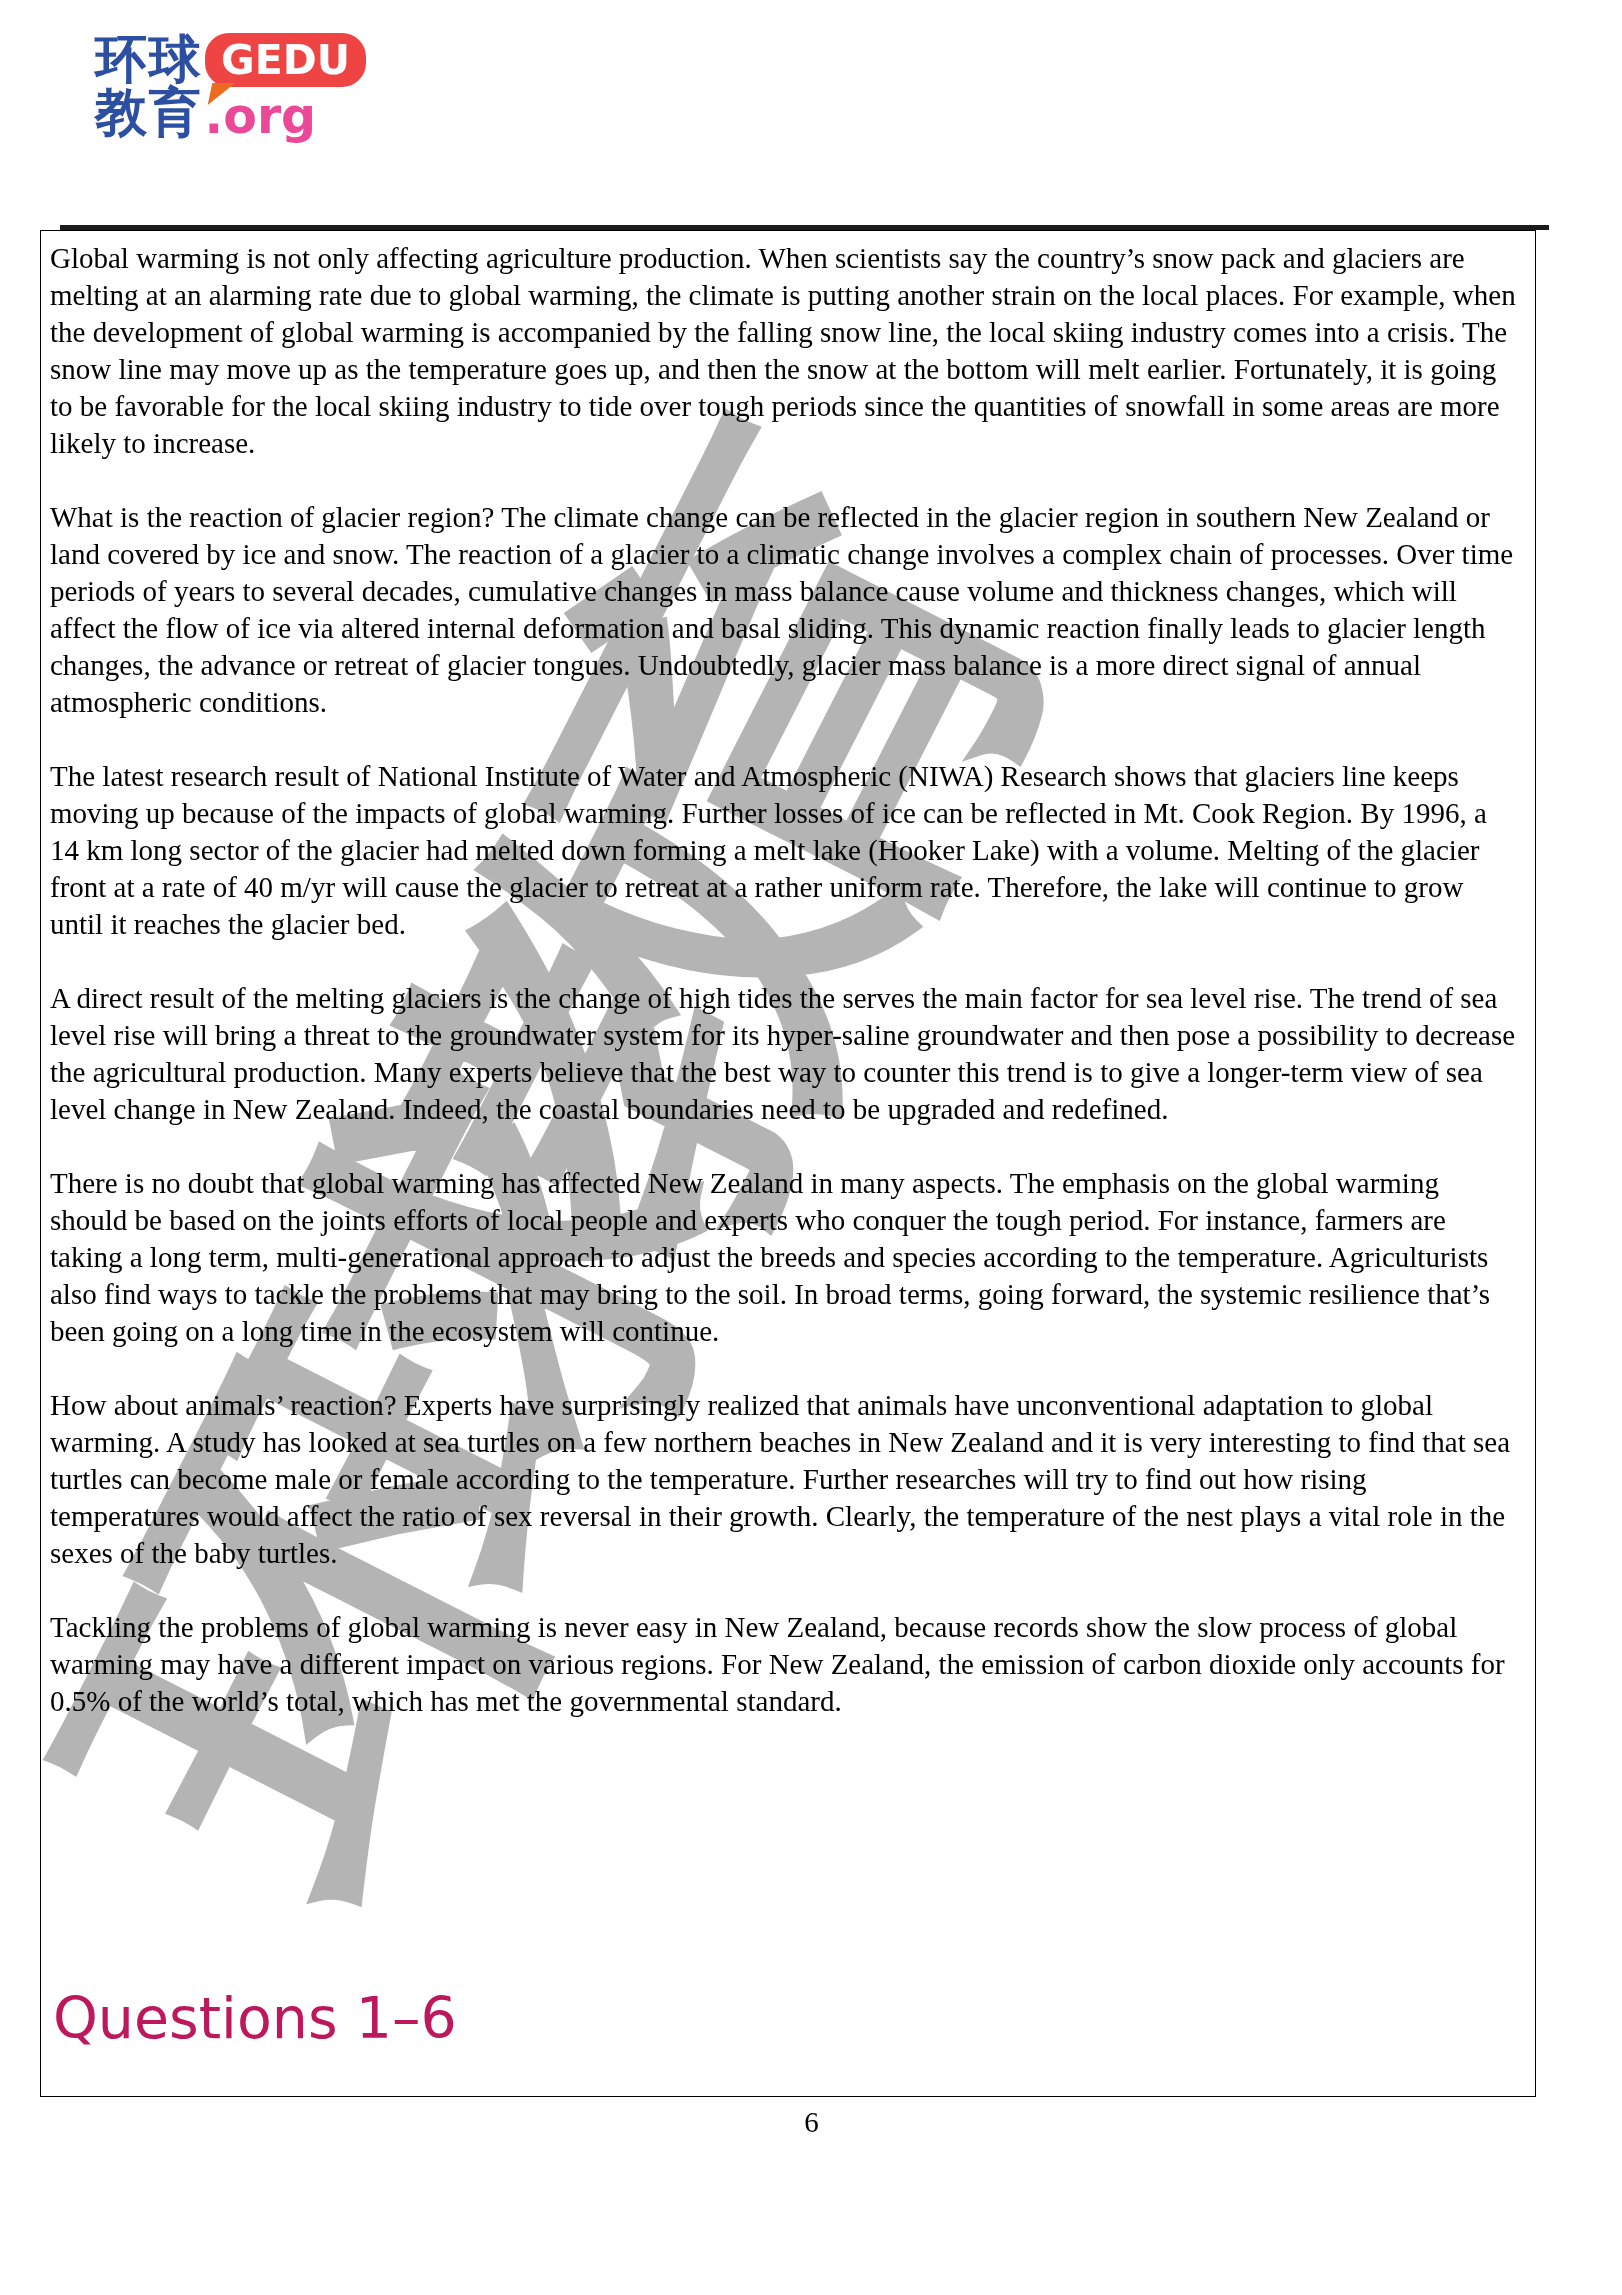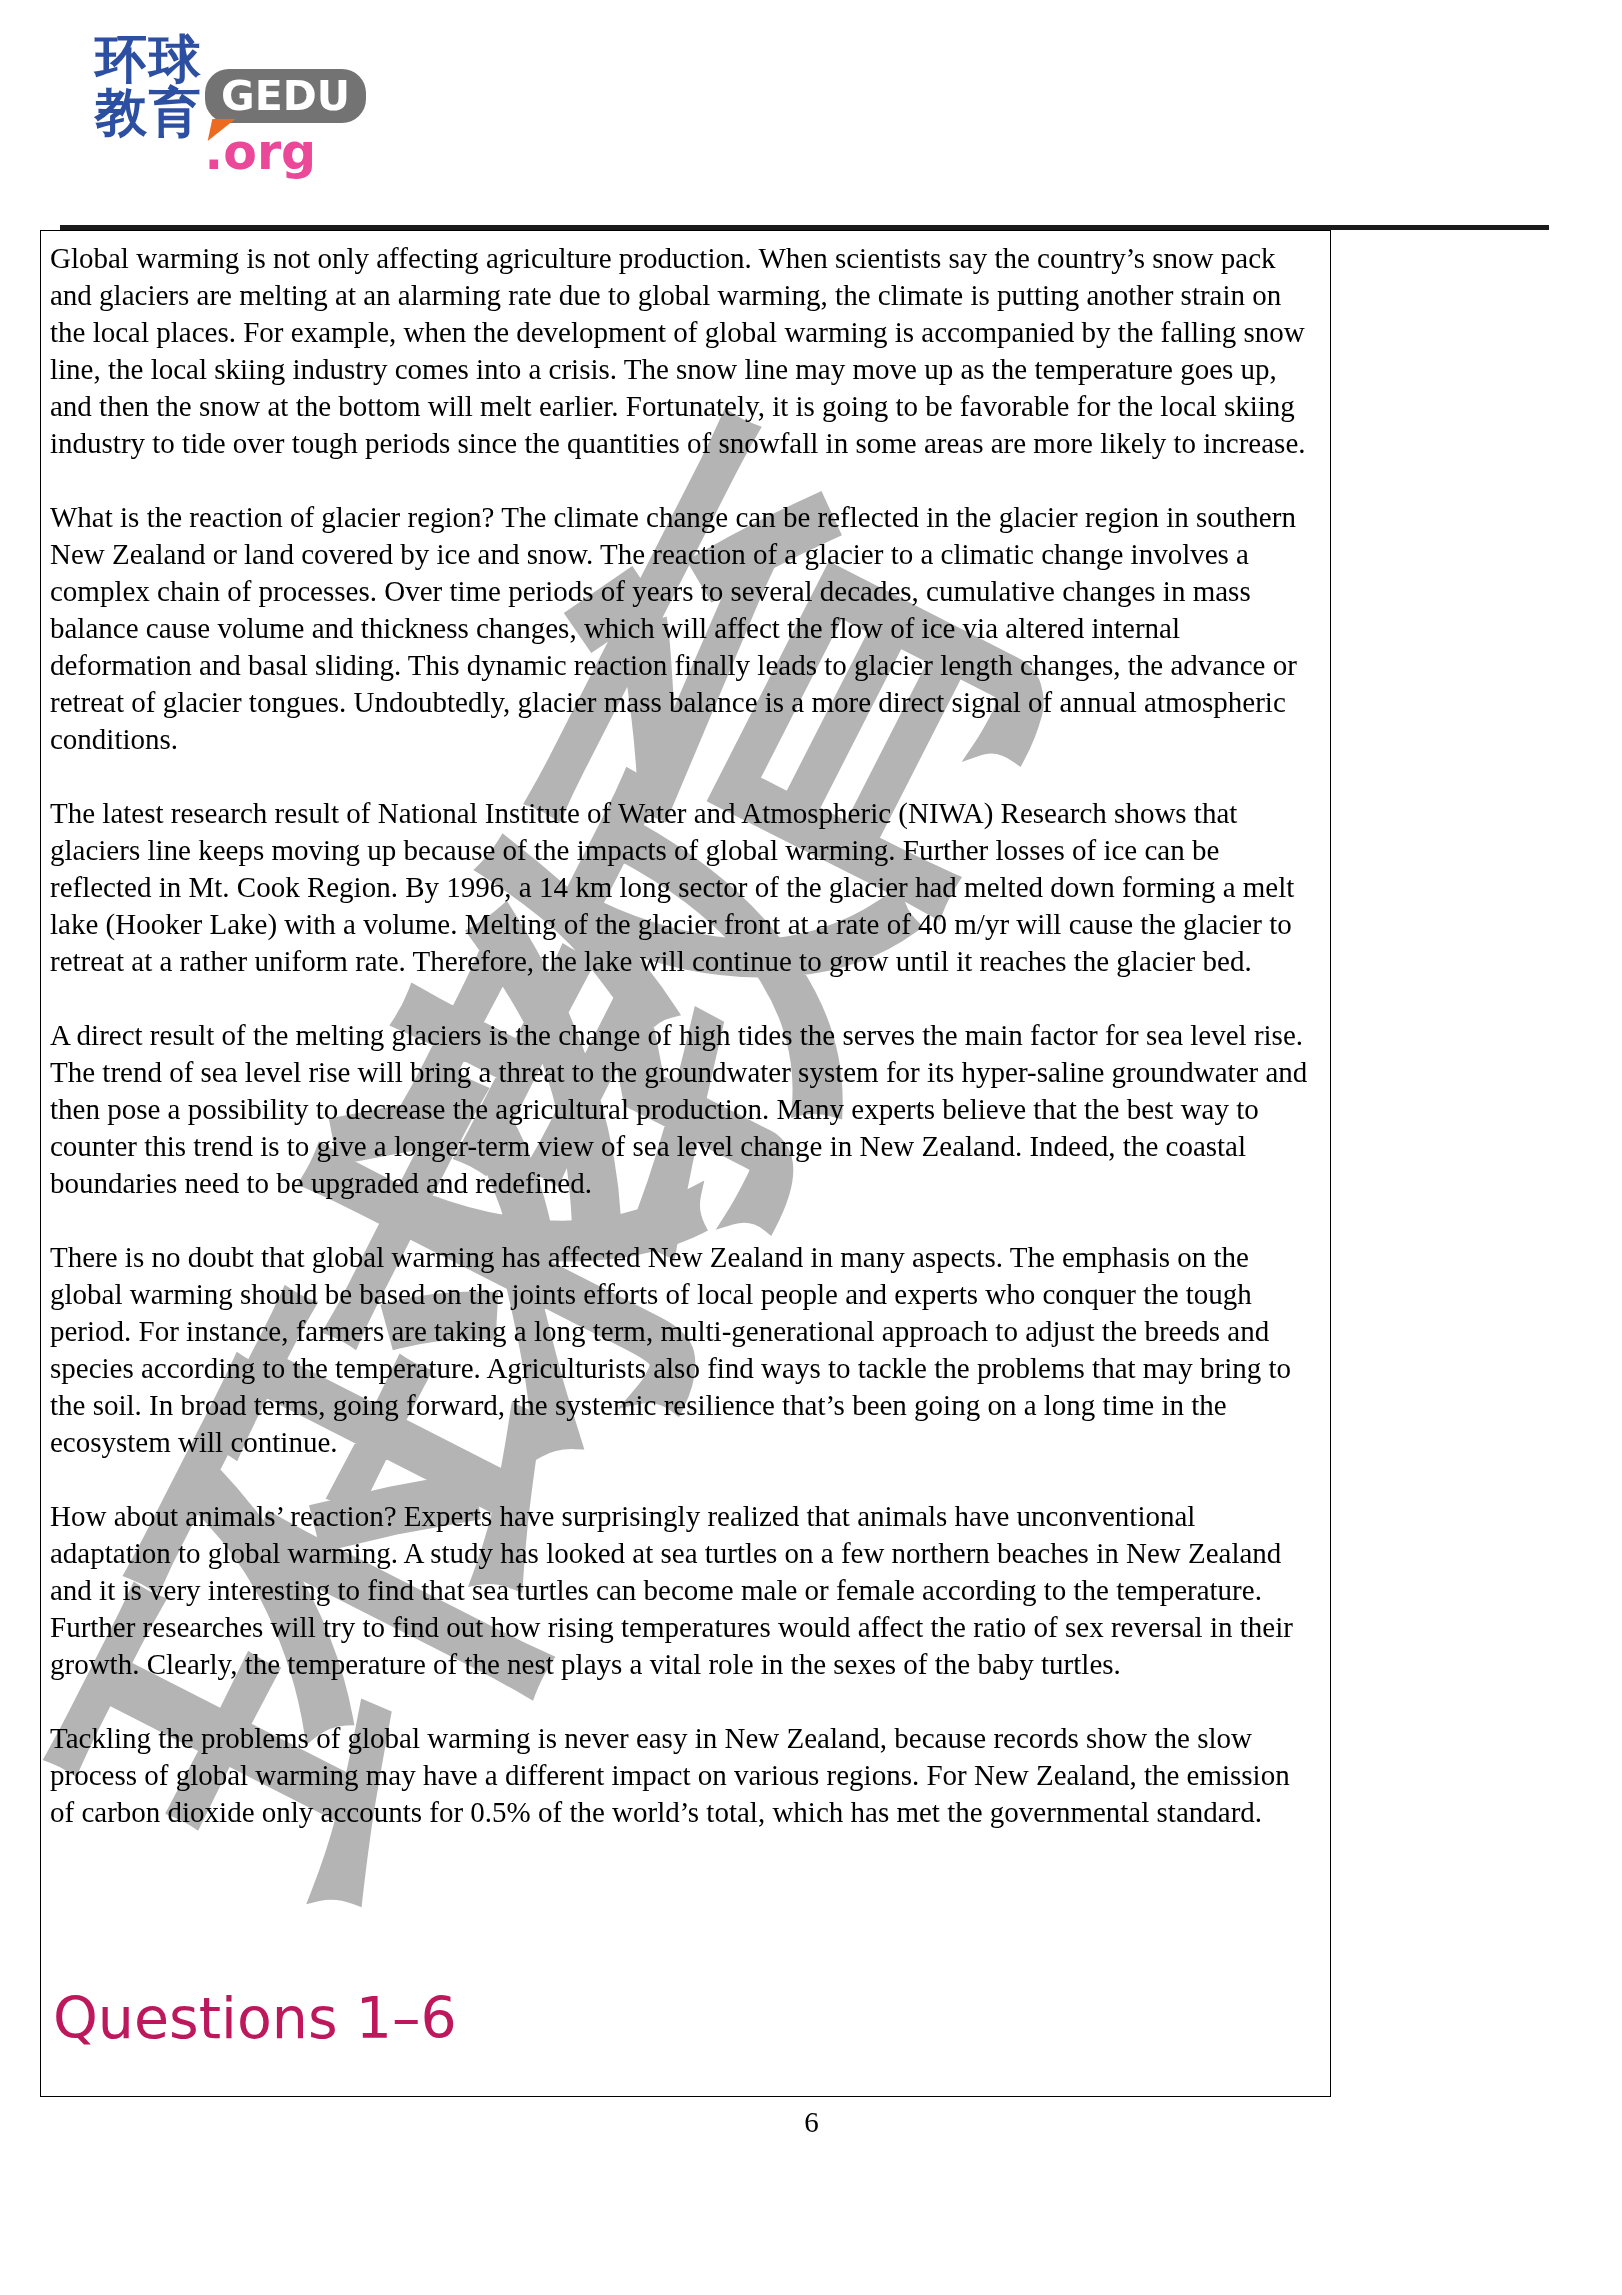--- a/index.html
+++ b/index.html
@@ -9,23 +9,23 @@
   }
 
   
   .logo{position:absolute;left:95px;top:33px;display:flex;align-items:flex-start;gap:2px;z-index:5;}
   .logo-cn{
     font-family:"DejaVu Sans", sans-serif;font-weight:700;color:#2d4fa1;
     font-size:52px;line-height:1.02;letter-spacing:1.8px;
   }
   .logo-right{display:flex;flex-direction:column;align-items:flex-start;}
   .gedu-badge{
-    position:relative;background:#737373;color:#ffffff;
+    position:relative;background:#ef4444;color:#ffffff;
     font-family:"DejaVu Sans", sans-serif;font-weight:700;font-size:41px;
-    padding:7.3px 16.4px 5.5px 16.4px;border-radius:24px;line-height:1;margin-top:36px;
+    padding:7.3px 16.4px 5.5px 16.4px;border-radius:24px;line-height:1;
   }
   .gedu-badge::after{
     content:"";position:absolute;left:5.5px;bottom:-18px;width:0;height:0;
     border-top:22px solid #ed6b21;border-right:23.6px solid transparent;
     transform:skewX(-12deg);
   }
   .logo-org{
     font-family:"DejaVu Sans", sans-serif;font-weight:700;color:#ec4899;
     font-size:49px;line-height:1;margin-top:5.5px;
   }
@@ -36,21 +36,21 @@
     transform:translate(-50%,-50%) rotate(-63deg);
     font-family:"DejaVu Sans", sans-serif;font-weight:700;
     font-size:455px;line-height:1;letter-spacing:-100px;color:#b4b4b4;
   }
 
   
   .top-rule{position:absolute;left:60px;top:225px;width:1489px;height:4.5px;background:#1b1b1b;z-index:4;}
 
   
   .passage-box{
-    position:absolute;left:40px;top:230px;width:1291px;height:1867px;
+    position:absolute;left:40px;top:230px;width:1496px;height:1867px;
     border:1.8px solid #000;box-sizing:border-box;z-index:2;background:transparent;
     padding:9px 12.7px 0 9px;
   }
   .passage-box p{
     margin:0 0 37px 0;font-size:29px;line-height:37px;text-align:left;
     font-family:"Liberation Serif", serif;color:#000;
   }
 
   
   .questions-heading{

